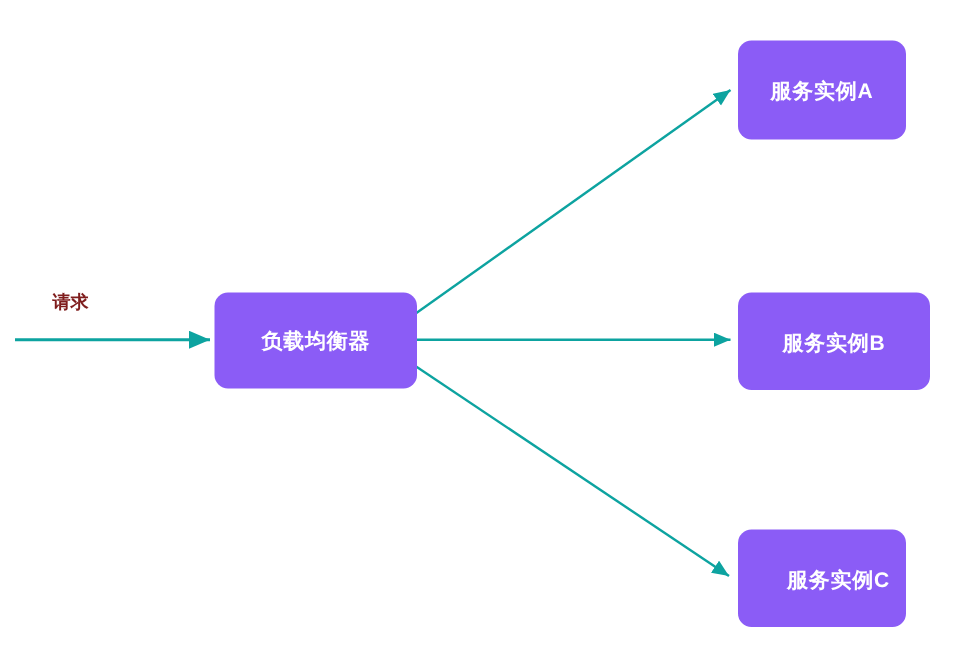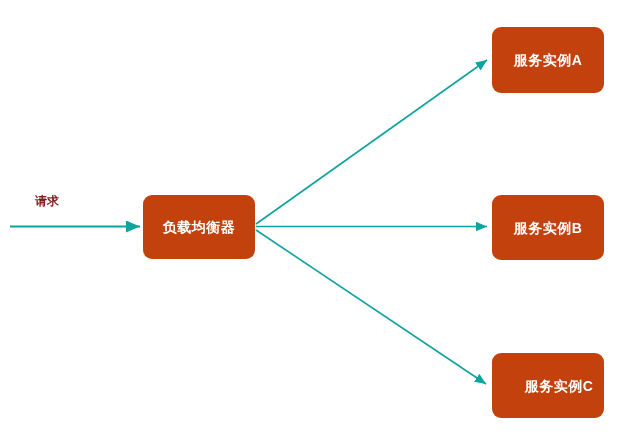--- a/index.html
+++ b/index.html
@@ -25,50 +25,50 @@
     position: absolute;
     left: 0;
     top: 0;
     width: 641px;
     height: 444px;
     pointer-events: none;
   }
   .node {
     position: absolute;
     box-sizing: border-box;
-    background: #c2410c;
+    background: #8b5cf6;
     border-radius: 9px;
     display: flex;
     align-items: center;
     justify-content: center;
   }
   .node-label {
     color: #ffffff;
     font-size: 14px;
     font-weight: 700;
     letter-spacing: 0.5px;
     white-space: nowrap;
     line-height: 1;
   }
   #node-load-balancer {
     left: 143px;
     top: 195px;
-    width: 112px;
+    width: 135px;
     height: 64px;
   }
   #node-instance-a {
     left: 492px;
     top: 27px;
     width: 112px;
     height: 66px;
   }
   #node-instance-b {
     left: 492px;
     top: 195px;
-    width: 112px;
+    width: 128px;
     height: 65px;
   }
   #node-instance-c {
     left: 492px;
     top: 353px;
     width: 112px;
     height: 65px;
     padding-left: 22px;
   }
   .edge-caption {

